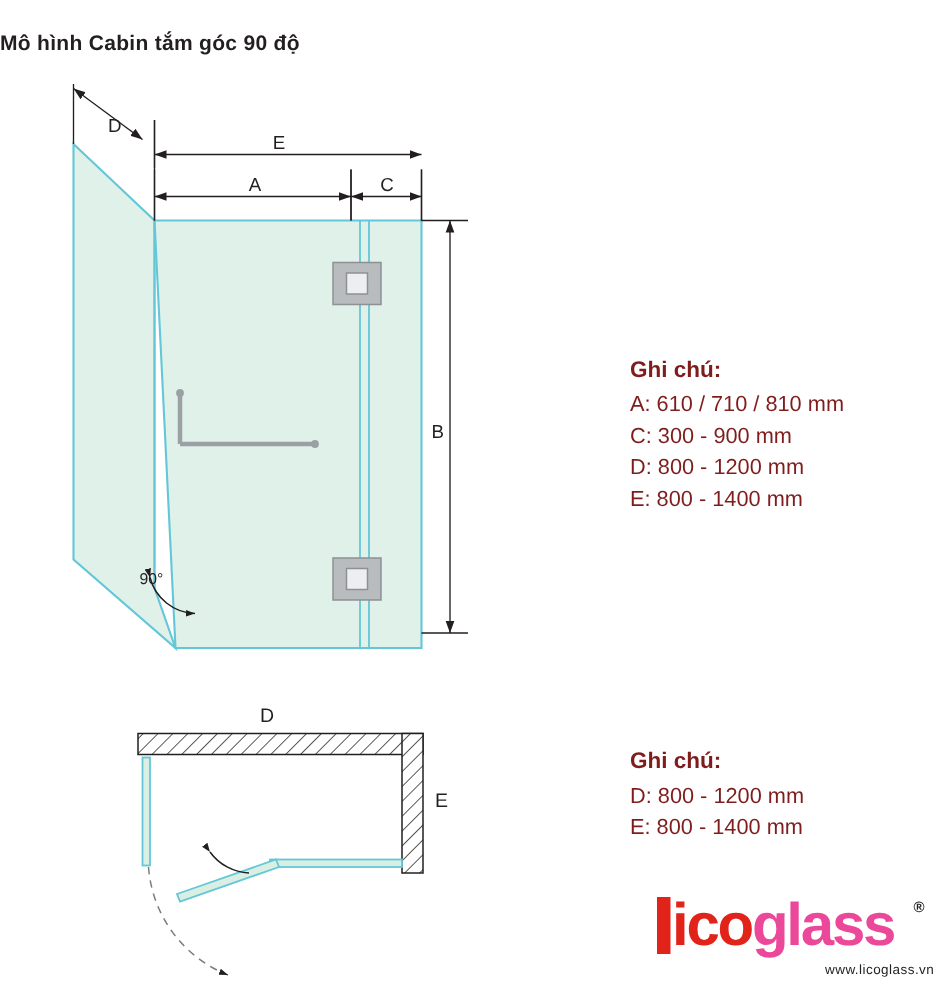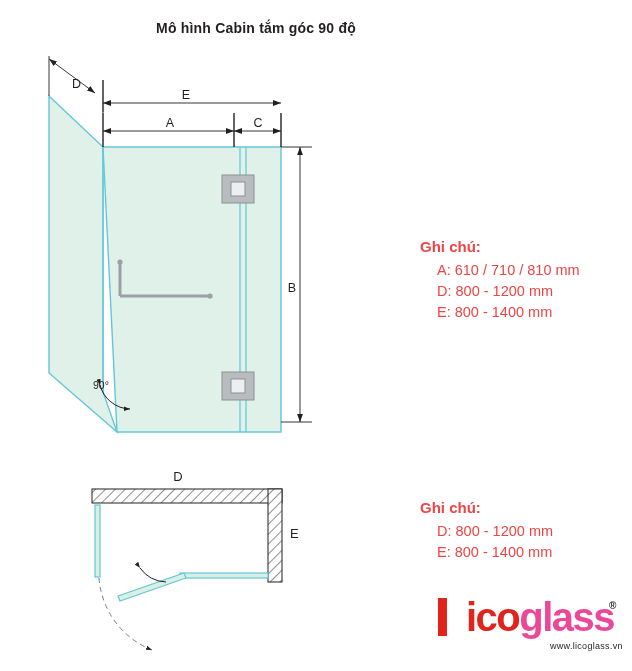--- a/index.html
+++ b/index.html
@@ -18,46 +18,44 @@
   .page {
     position: relative;
     width: 632px;
     height: 671px;
   }
   .title {
     position: absolute;
     top: 20px;
     left: 0;
     width: 512px;
-    text-align: center;
     font-size: 14px;
     font-weight: bold;
     letter-spacing: 0.2px;
   }
   svg.diagram {
     position: absolute;
     top: 0;
     left: 0;
     width: 632px;
     height: 671px;
   }
   .notes {
     position: absolute;
     font-size: 14.5px;
     line-height: 21px;
-    color: #ef4444;
+    color: #7f1d1d;
   }
   .notes .notes-title {
     font-weight: bold;
     margin-bottom: 3px;
     font-size: 15px;
   }
   .notes .note-line {
     white-space: nowrap;
-    margin-left: 17px;
   }
   #notes-top { left: 420px; top: 236px; }
   #notes-bottom { left: 420px; top: 497px; }
 
   .logo-wrap {
     position: absolute;
     left: 438px;
     top: 596px;
     width: 180px;
     height: 60px;
@@ -207,32 +205,33 @@
       <path d="M140,568 A 34 34 0 0 0 166,582" fill="none" stroke="#231f20" stroke-width="1" marker-start="url(#arrSmall)"></path>
 
       <text x="178" y="481" font-size="13" font-family="Liberation Sans, sans-serif" fill="#231f20" text-anchor="middle">D</text>
       <text x="290" y="538" font-size="13" font-family="Liberation Sans, sans-serif" fill="#231f20">E</text>
     </g>
   </svg>
 
   <div class="notes" id="notes-top">
     <div class="notes-title">Ghi chú:</div>
     <div class="note-line">A: 610 / 710 / 810 mm</div>
+    <div class="note-line">C: 300 - 900 mm</div>
     <div class="note-line">D: 800 - 1200 mm</div>
     <div class="note-line">E: 800 - 1400 mm</div>
   </div>
 
   <div class="notes" id="notes-bottom">
     <div class="notes-title">Ghi chú:</div>
     <div class="note-line">D: 800 - 1200 mm</div>
     <div class="note-line">E: 800 - 1400 mm</div>
   </div>
 
   <div class="logo-wrap">
     <div class="logo-bar"></div>
     <div class="logo-text">
-      <span class="logo-lico" style="padding-left:28px">ico</span><span class="logo-glass">glass</span>
+      <span class="logo-lico" style="padding-left:10px">ico</span><span class="logo-glass">glass</span>
     </div>
     <div class="logo-reg">®</div>
     <div class="logo-site">www.licoglass.vn</div>
   </div>
 
 </div>
 
 </body></html>

